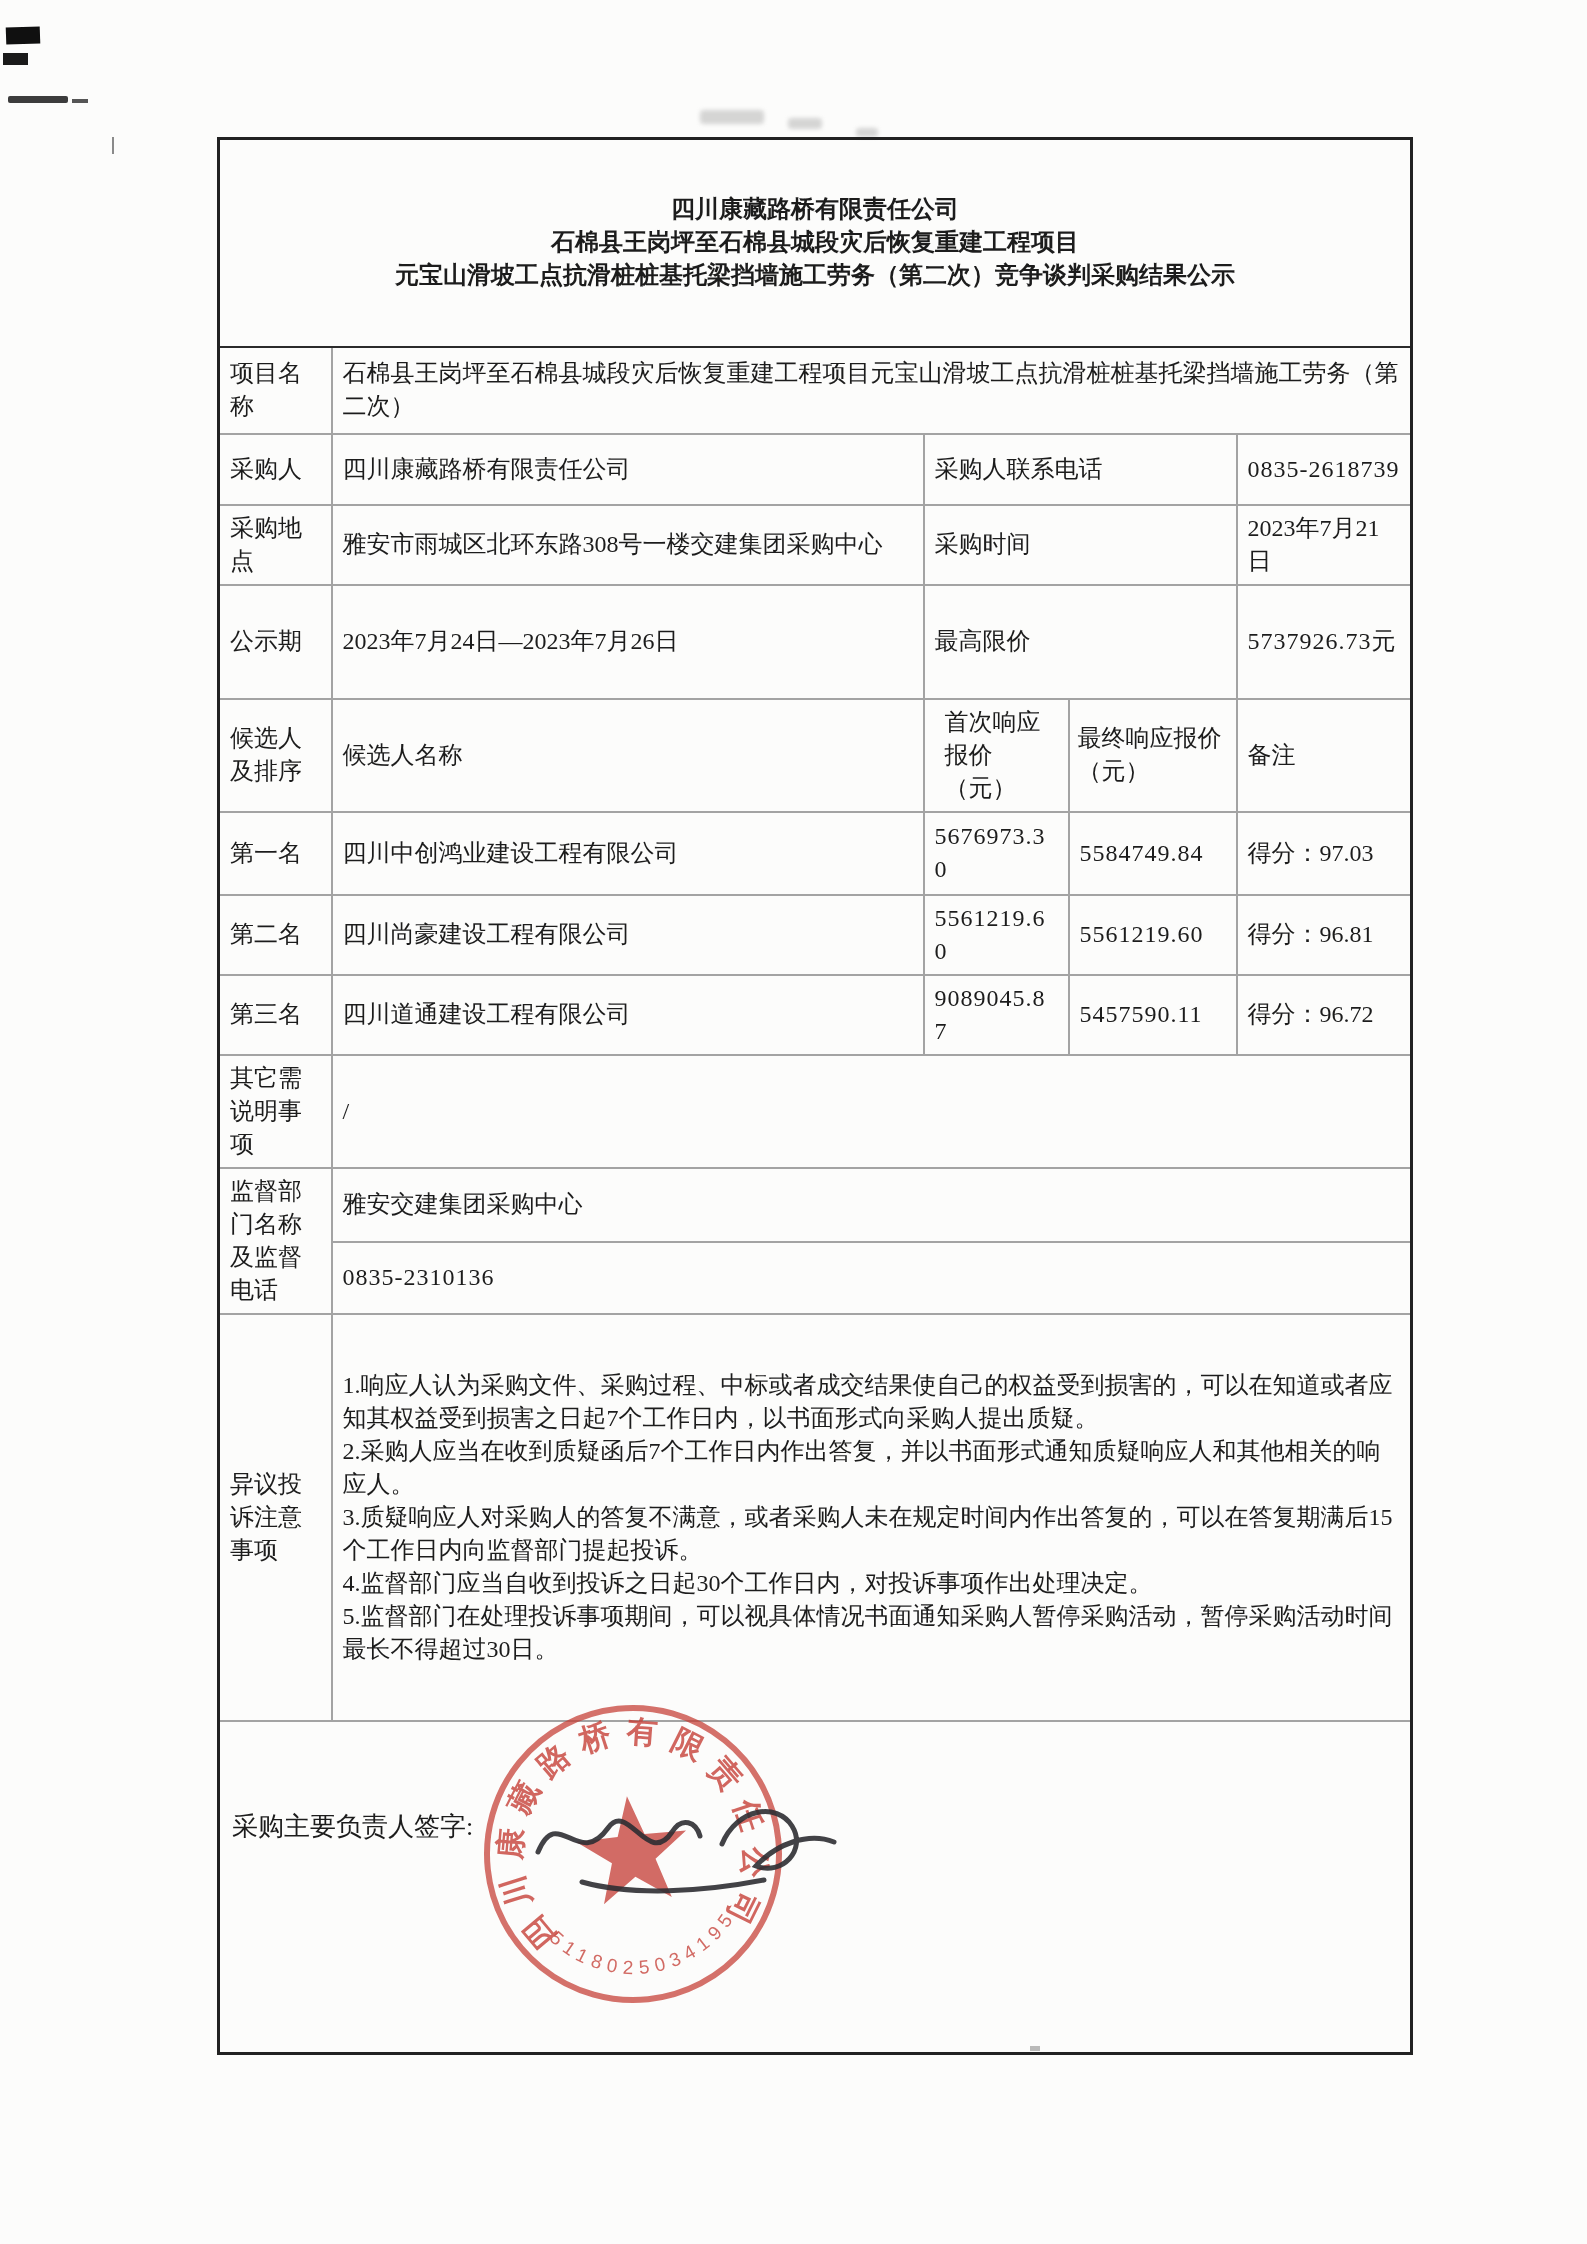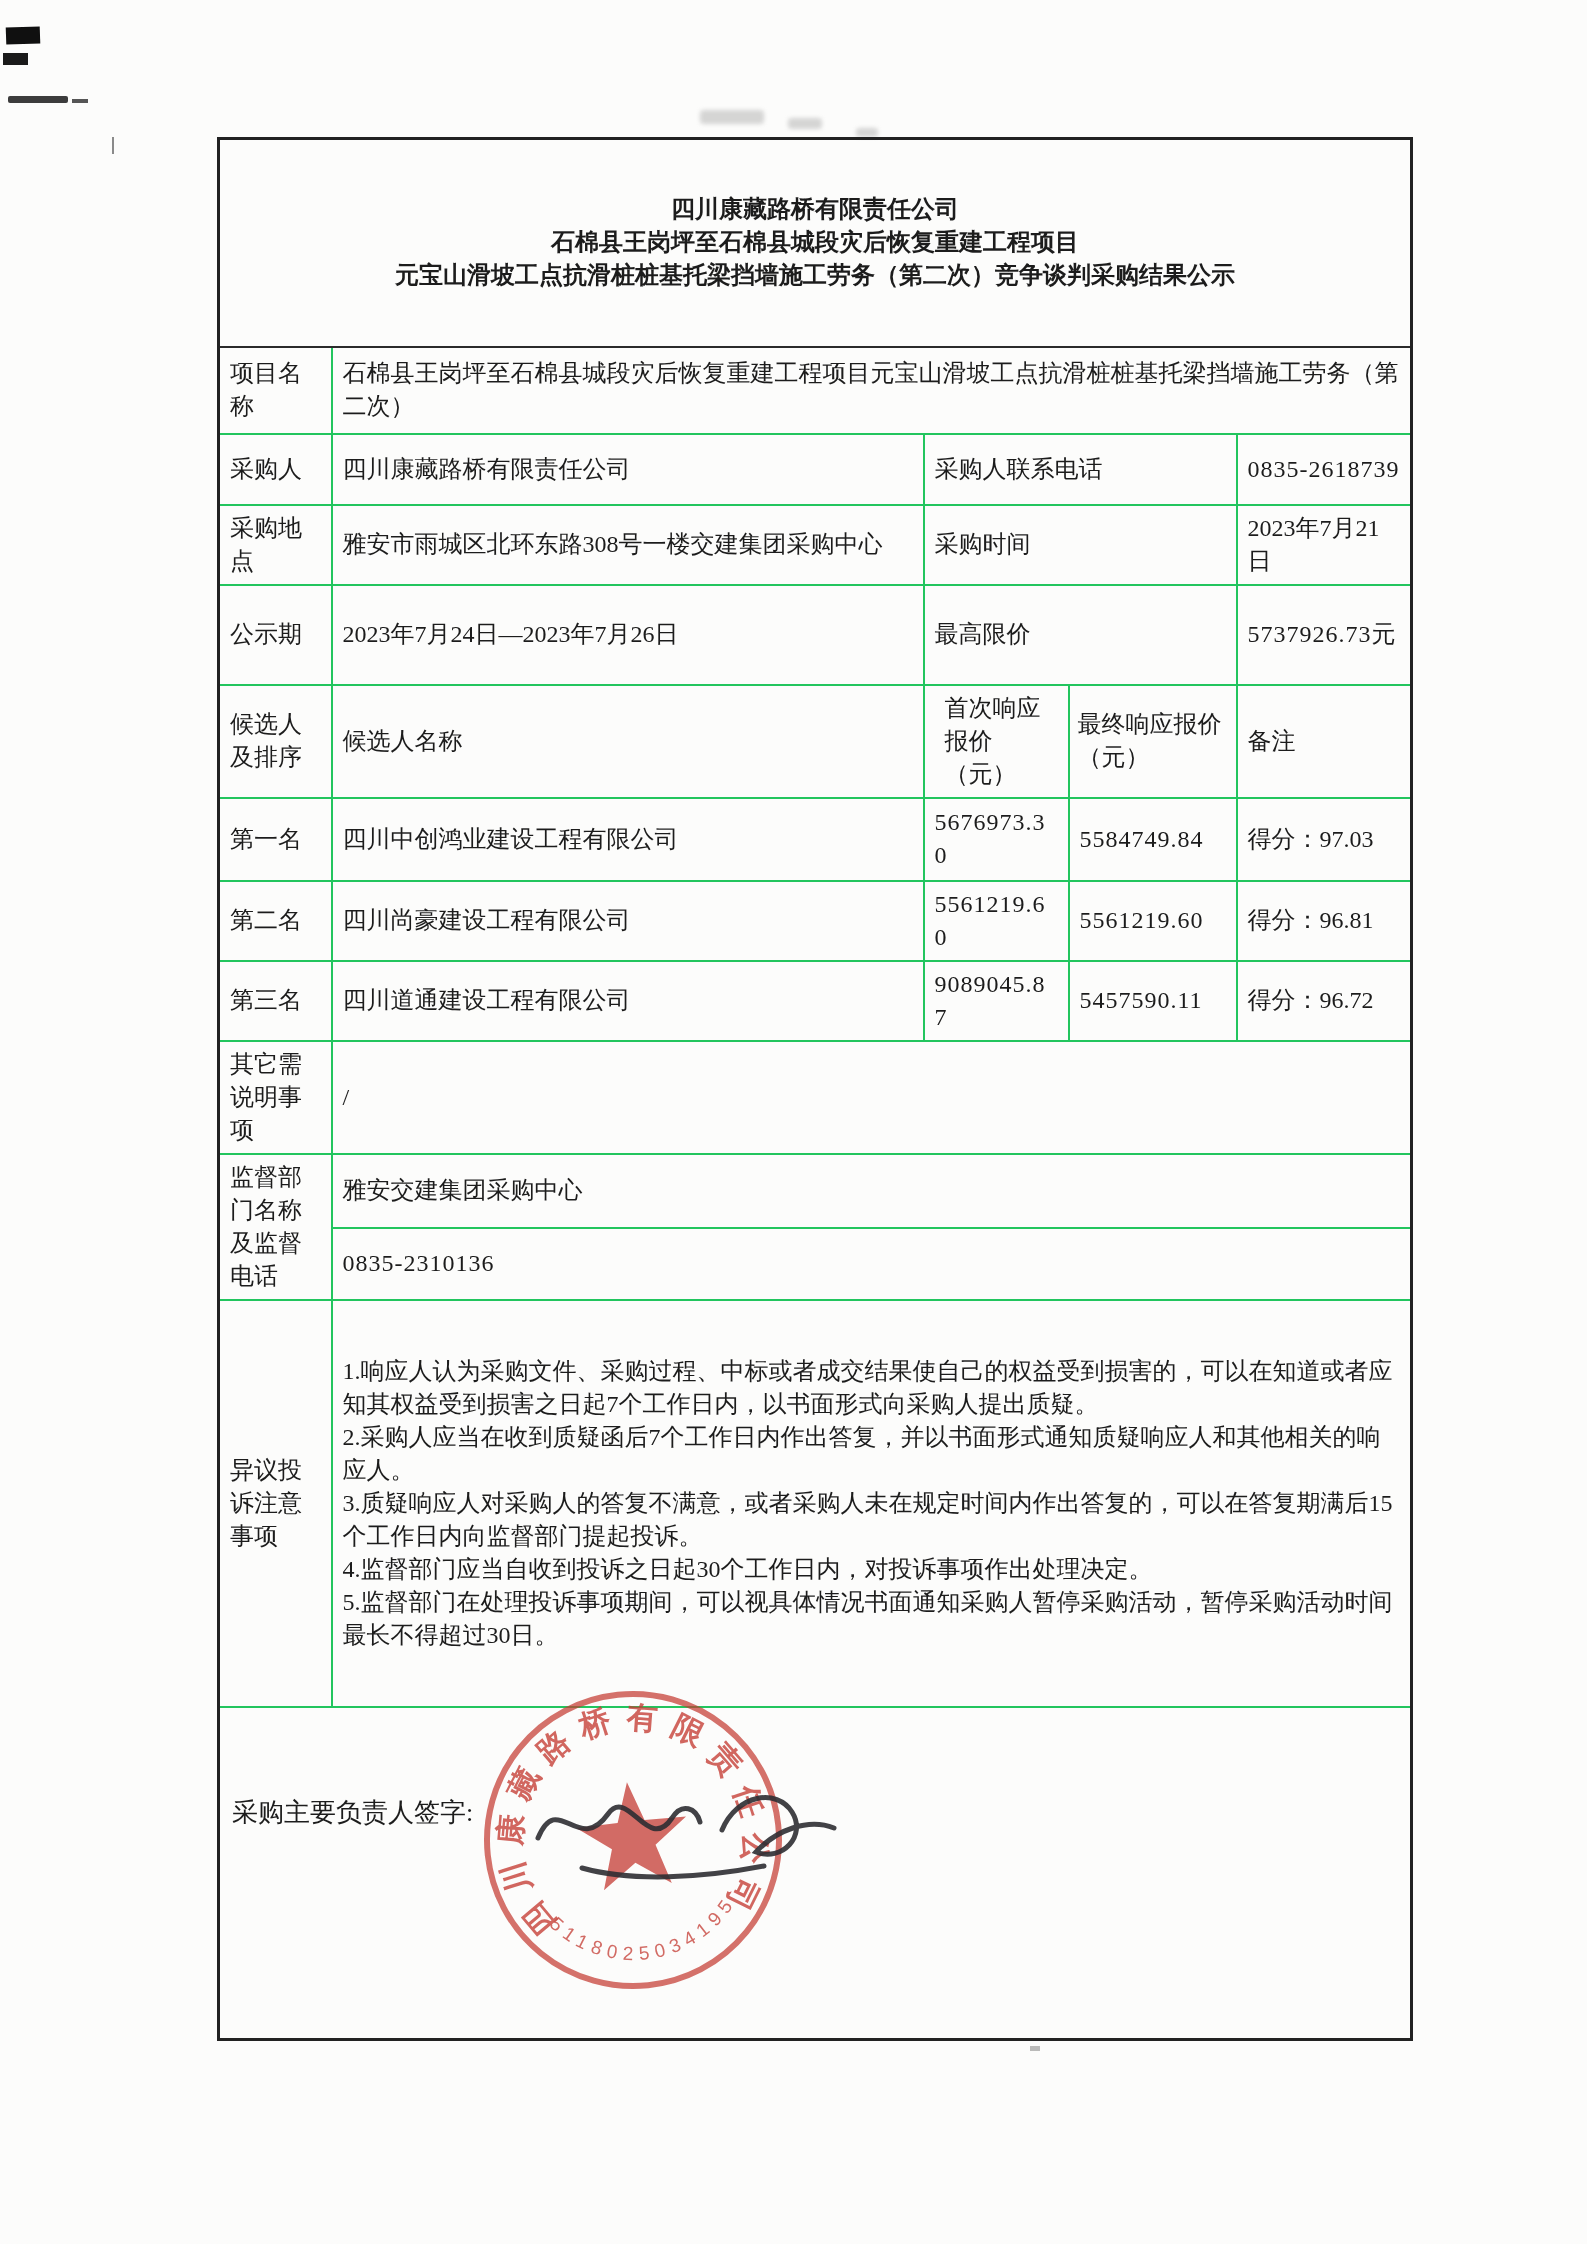--- a/index.html
+++ b/index.html
@@ -23,21 +23,21 @@
   .a-s2{left:788px;top:118px;width:34px;height:11px;}
   .a-s3{left:856px;top:128px;width:22px;height:9px;}
   .a-s4{left:1030px;top:2046px;width:10px;height:5px;background:rgba(120,120,120,.5);}
   
   table.doc{
     position:absolute;left:217px;top:137px;width:1193px;
     border-collapse:collapse;table-layout:fixed;
     border:3px solid #222;
   }
   table.doc td{
-    border:2px solid #22c55e;
+    border:2px solid #a3a3a3;
     font-size:24px;line-height:33px;
     padding:6px 10px;
     vertical-align:middle;
     word-break:break-all;
     background:transparent;
   }
   td.title-cell{
     text-align:center;font-weight:bold;font-size:30px;line-height:42px;
     padding:0 4px;
   }
@@ -96,21 +96,21 @@
       <td class="center num">0835-2618739</td>
     </tr>
 
     <tr style="height:80px">
       <td class="label">采购地点</td>
       <td>雅安市雨城区北环东路308号一楼交建集团采购中心</td>
       <td colspan="2" class="center">采购时间</td>
       <td class="center">2023年7月21日</td>
     </tr>
 
-    <tr style="height:100px">
+    <tr style="height:114px">
       <td class="label">公示期</td>
       <td class="center">2023年7月24日—2023年7月26日</td>
       <td colspan="2" class="center">最高限价</td>
       <td class="center num">5737926.73元</td>
     </tr>
 
     <tr style="height:78px">
       <td class="label">候选人及排序</td>
       <td class="center">候选人名称</td>
       <td class="center" style="padding:6px 20px">首次响应报价（元）</td>

